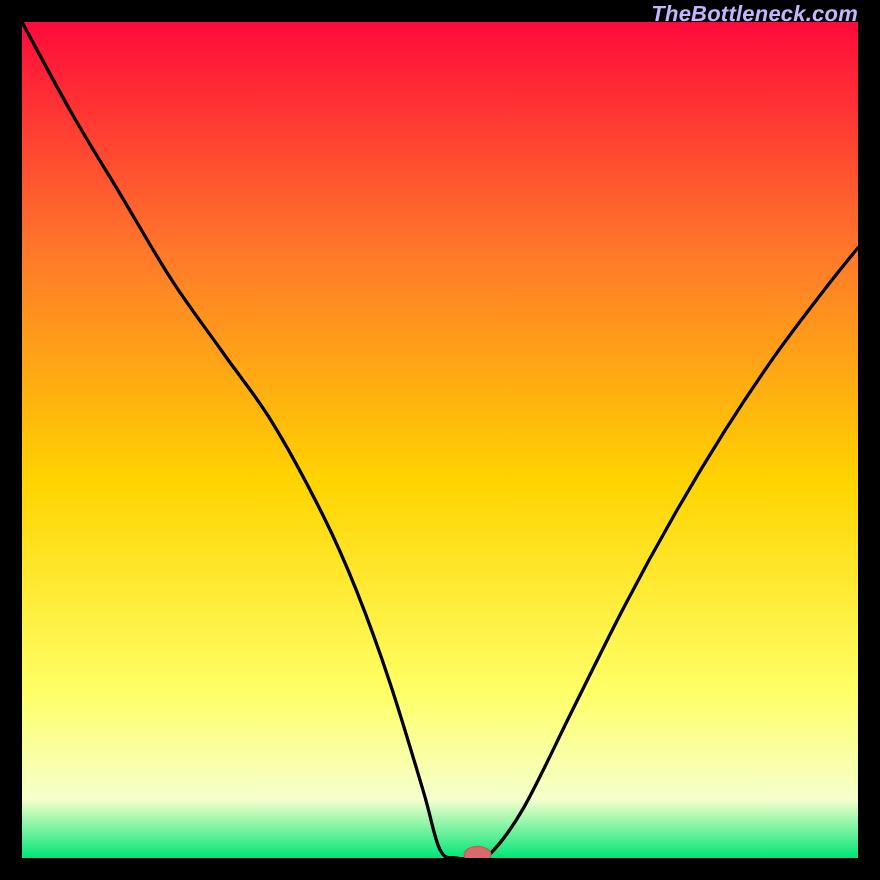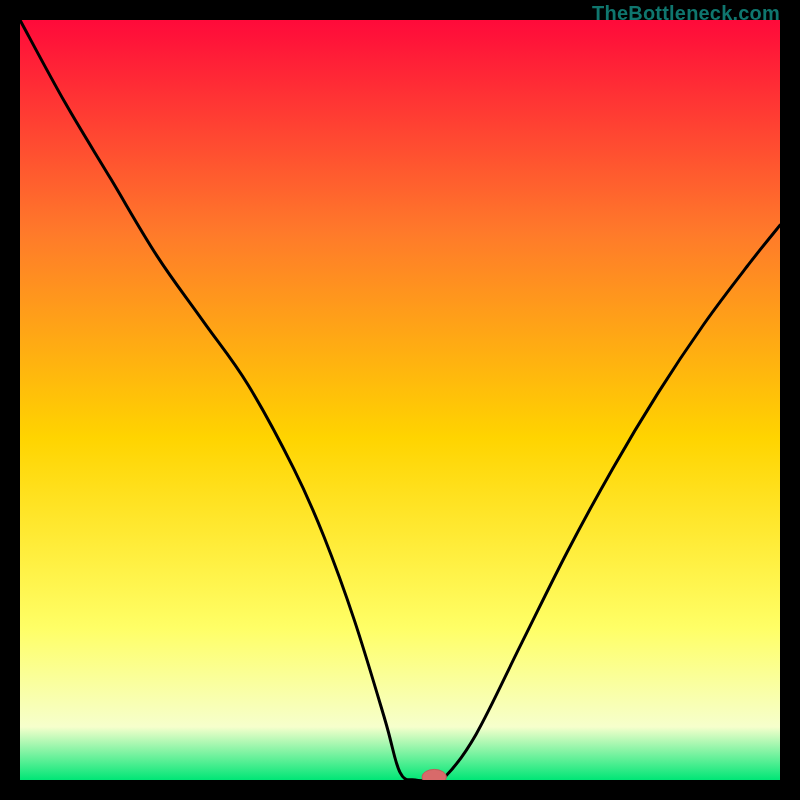--- a/index.html
+++ b/index.html
@@ -26,25 +26,26 @@
   }
   svg {
     display: block;
     width: 760px;
     height: 760px;
   }
   .watermark {
     position: absolute;
     top: 2px;
     right: 20px;
-    color: #0f766e;
+    color: #c4b5fd;
     font-size: 20px;
     font-weight: 600;
     letter-spacing: 0.2px;
     user-select: none;
+    font-style: italic;
   }
 </style>
 </head>
 <body>
 
 <div class="frame">
 
   <div class="plot-area">
     <svg viewBox="0 0 760 760" preserveAspectRatio="none">
       <defs>

